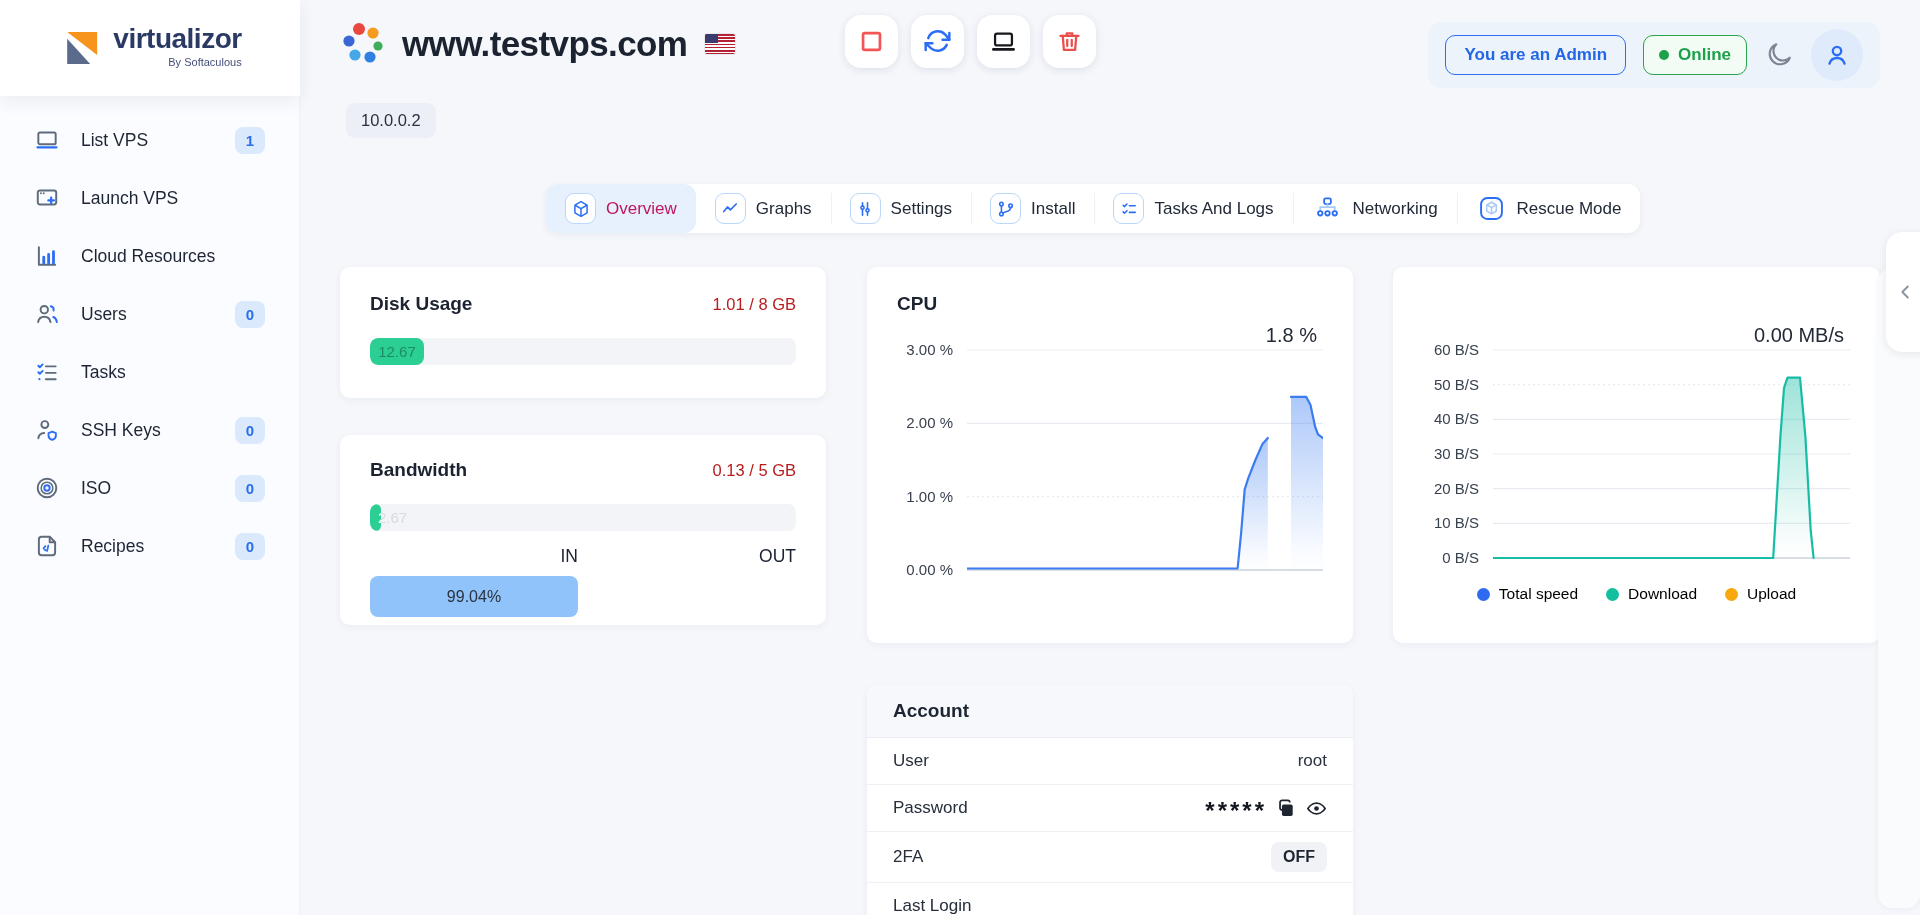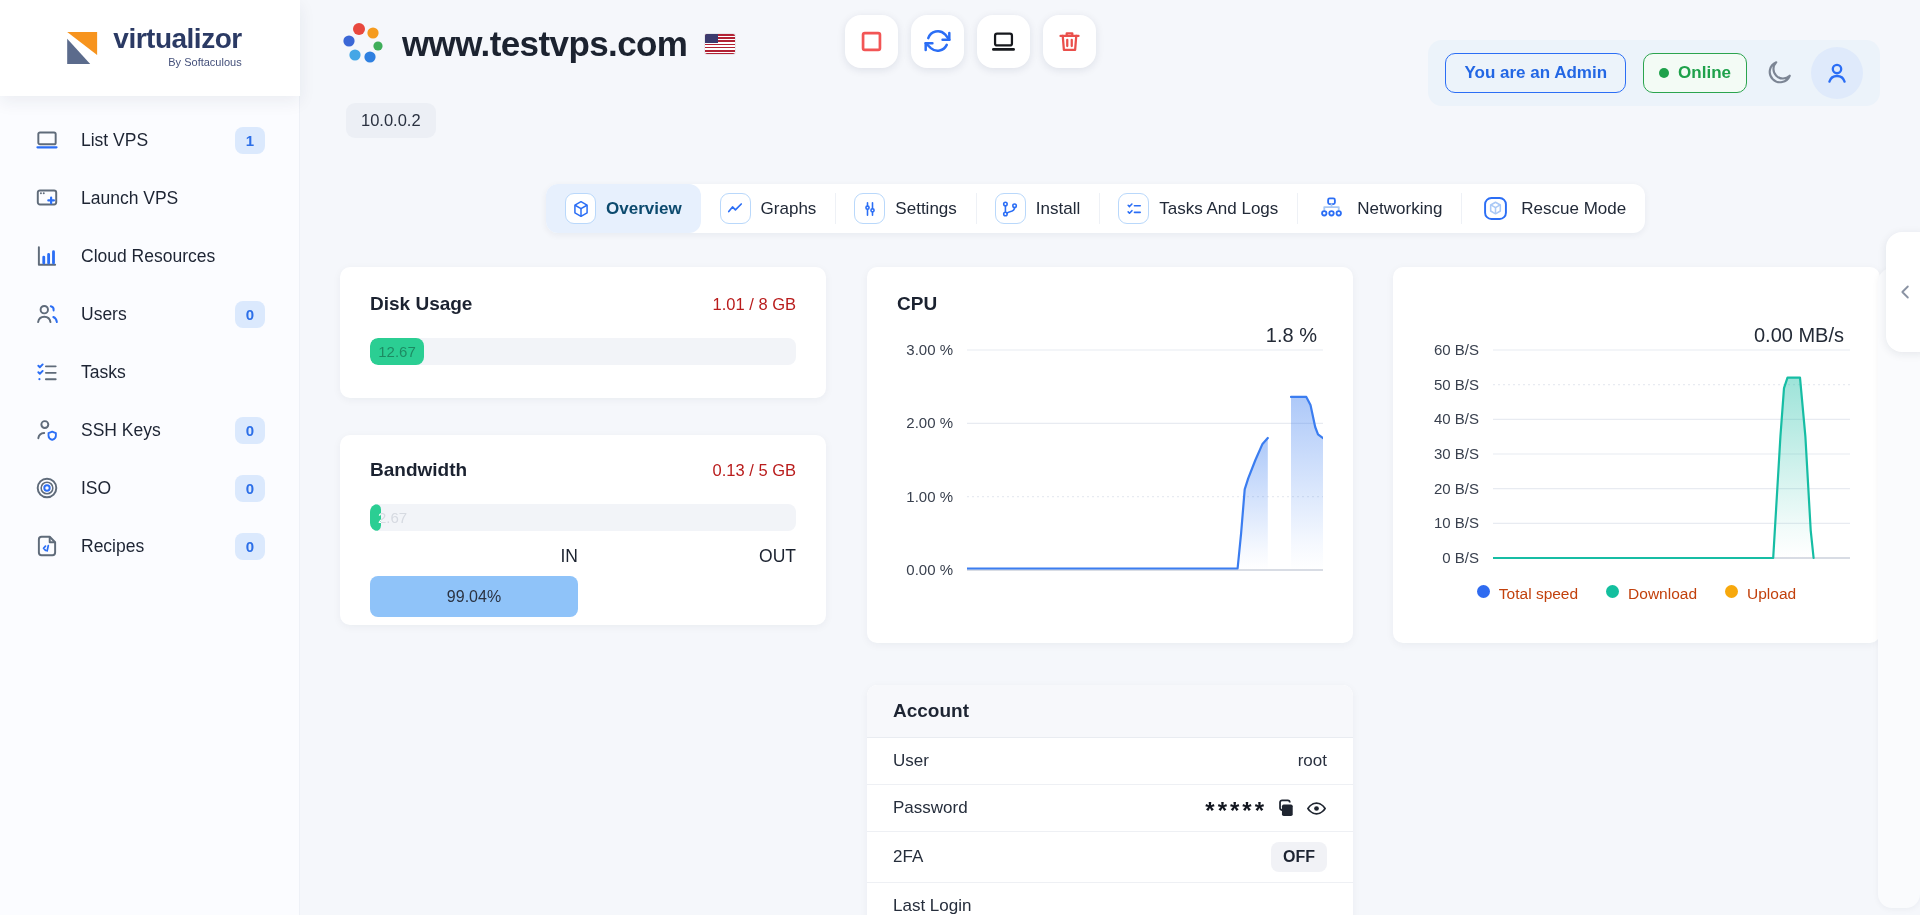--- a/index.html
+++ b/index.html
@@ -35,21 +35,21 @@
   .vps-title { font-size:35px; font-weight:700; color:#1c2330; letter-spacing:-.6px; }
   .flag { width:30px; height:20px; margin-left:4px; border-radius:2px; overflow:hidden; position:relative;
           background:repeating-linear-gradient(#b22234 0 1.6px,#fff 1.6px 3.2px); box-shadow:0 0 0 1px rgba(0,0,0,.06); }
   .flag::after { content:''; position:absolute; left:0; top:0; width:13px; height:9px; background:#3c3b6e; }
 
   .actions { position:absolute; left:845px; top:15px; display:flex; gap:13px; }
   .action-btn { width:53px; height:53px; background:#fff; border:none; border-radius:16px; cursor:pointer;
                 box-shadow:0 2px 9px rgba(22,34,64,.10); display:flex; align-items:center; justify-content:center; }
   .action-btn svg { width:27px; height:27px; }
 
-  .top-right { position:absolute; right:40px; top:40px; height:66px; background:#ecf3fa; border-radius:14px;
+  .top-right { position:absolute; right:40px; top:22px; height:66px; background:#ecf3fa; border-radius:14px;
                display:flex; align-items:center; gap:17px; padding:0 17px; }
   .admin-pill { border:1.6px solid #2b6ef5; color:#2367e4; border-radius:10px; padding:9px 18px;
                 font-size:17px; font-weight:600; background:transparent; cursor:pointer; font-family:inherit; }
   .online-pill { border:1.6px solid #2ba44e; color:#1ea14b; border-radius:10px; padding:9px 15px;
                  font-size:17px; font-weight:700; background:#f3fbf5; display:flex; align-items:center; gap:9px; cursor:pointer; font-family:inherit;}
   .online-dot { width:10px; height:10px; border-radius:50%; background:#1ea14b; }
   .theme-btn { background:none; border:none; cursor:pointer; display:flex; }
   .theme-btn svg { width:30px; height:30px; }
   .avatar { width:52px; height:52px; border-radius:50%; background:#dfeafb; display:flex; align-items:center; justify-content:center; cursor:pointer; border:none;}
   .avatar svg { width:28px; height:28px; }
@@ -63,21 +63,21 @@
   .tab { display:flex; align-items:center; gap:10px; padding:0 19px; position:relative; cursor:pointer; }
   .tab + .tab::before { content:''; position:absolute; left:0; top:9px; bottom:9px; width:1px; background:#eef1f6; }
   .tab.active { background:#e7f0fd; border-radius:12px; }
   .tab.active::before, .tab.active + .tab::before { display:none; }
   .tab-icon { width:31px; height:31px; border:1.6px solid #b9d8fb; border-radius:9px; background:#fff;
               display:flex; align-items:center; justify-content:center; flex:none; }
   .tab-icon svg { width:20px; height:20px; }
   .tab-icon.bare { border:none; background:transparent; }
   .tab-icon.bare svg { width:27px; height:27px; }
   .tab-label { font-size:17px; color:#222a38; font-weight:500; white-space:nowrap; }
-  .tab.active .tab-label { color:#0c4a6e; font-weight:700; }
+  .tab.active .tab-label { color:#be185d; font-weight:400; }
 
   
   .card { position:absolute; background:#fff; border-radius:10px; box-shadow:0 2px 9px rgba(23,37,63,.05); }
   .card-head { display:flex; align-items:center; justify-content:space-between; }
   .card-title { font-size:19px; font-weight:700; color:#1b2230; }
   .card-usage { font-size:16.5px; color:#b91c1c; }
 
   #card-disk { left:340px; top:267px; width:486px; height:131px; padding:26px 30px; }
   .track { position:relative; margin-top:23px; height:27px; border-radius:8px; background:#f2f4f8; overflow:hidden; }
   .fill-pill { position:absolute; left:0; top:0; bottom:0; background:#2bce93; border-radius:8px;
@@ -99,21 +99,21 @@
   #card-cpu { left:867px; top:267px; width:486px; height:376px; padding:26px 30px; }
   #card-net { left:1393px; top:267px; width:487px; height:376px; padding:26px 30px; }
   .chart-value { position:absolute; right:36px; top:57px; font-size:20px; color:#232a36; }
   .chart-body { position:absolute; left:30px; right:30px; display:flex; }
   #card-cpu .chart-body { top:75px; height:236px; }
   #card-net .chart-body { top:75px; height:224px; }
   .ylabels { position:relative; width:70px; flex:none; }
   .ylabels span { position:absolute; right:14px; font-size:15px; color:#39404e; white-space:nowrap; }
   svg.plot { flex:1; height:100%; }
   .legend { position:absolute; left:0; right:0; top:318px; display:flex; justify-content:center; gap:28px; }
-  .legend-item { display:flex; align-items:flex-start; gap:9px; font-size:15.5px; color:#c2410c; }
+  .legend-item { display:flex; align-items:center; gap:9px; font-size:15.5px; color:#000000; }
   .legend-dot { width:13px; height:13px; border-radius:50%; }
 
   #card-account { left:867px; top:685px; width:486px; height:278px; padding:0; overflow:hidden; }
   .acc-head { background:#f7f8fb; padding:15px 26px; font-size:19px; font-weight:700; color:#1d2432;
               border-bottom:1px solid #e9ecf1; border-radius:10px 10px 0 0; }
   .acc-row { display:flex; align-items:center; justify-content:space-between; min-height:47px;
              padding:10px 26px; border-bottom:1px solid #eef0f4; font-size:17px; color:#262e3c; }
   .acc-val { color:#2a3140; }
   .acc-pass { display:flex; align-items:center; gap:9px; }
   .acc-stars { font-size:24px; font-weight:700; letter-spacing:3px; line-height:0; transform:translateY(3px); color:#12161f; }

